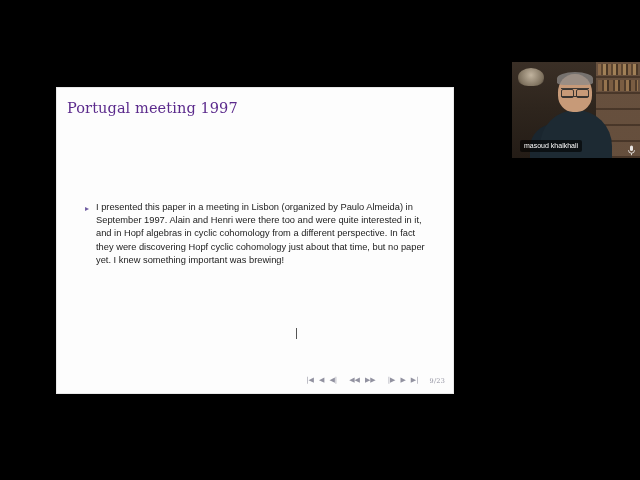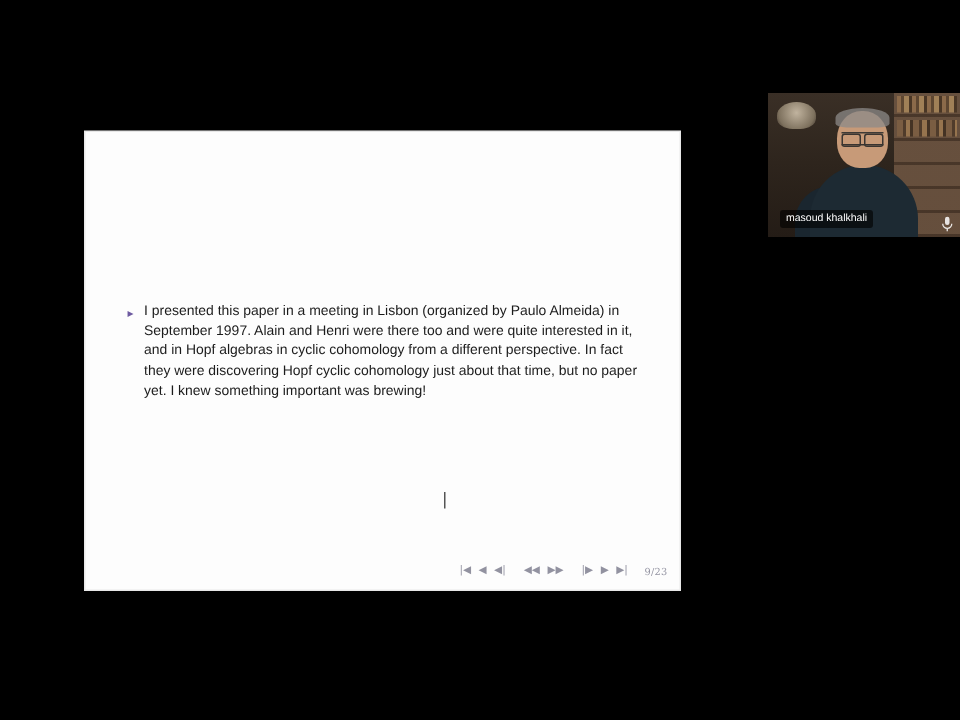--- a/index.html
+++ b/index.html
@@ -254,20 +254,21 @@
   }
 </style>
 </head>
 <body>
 
 <div class="screen">
 
   <div class="slide-stage">
     <div class="slide">
 
+      <div class="slide-title">Portugal meeting 1997</div>
 
       <div class="bullet-block">
         <span class="bullet-marker">▸</span>
         <span class="bullet-text">I presented this paper in a meeting in Lisbon (organized by Paulo Almeida) in September 1997. Alain and Henri were there too and were quite interested in it, and in Hopf algebras in cyclic cohomology from a different perspective. In fact they were discovering Hopf cyclic cohomology just about that time, but no paper yet. I knew something important was brewing!</span>
       </div>
 
       <div class="caret"></div>
 
       <div class="pdf-nav">
         <button class="nav-btn">|◀</button>

